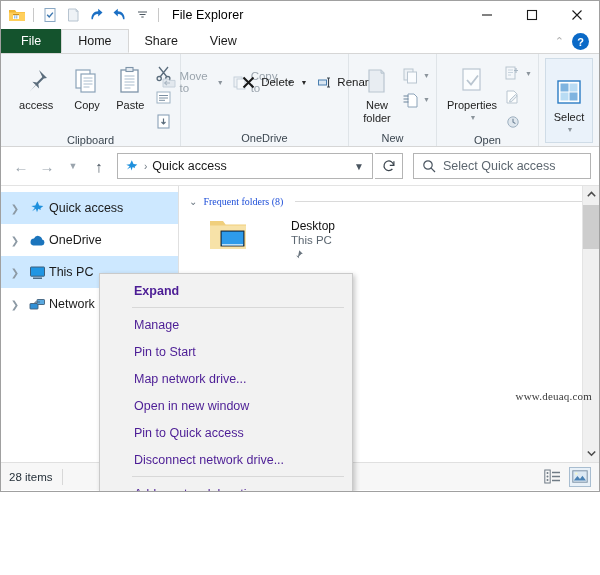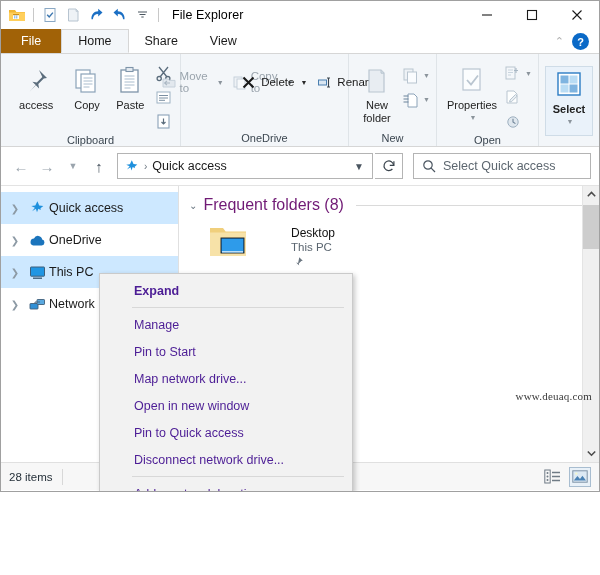--- a/index.html
+++ b/index.html
@@ -65,21 +65,21 @@
     border-bottom: 1px solid #d6d6d6;
   }
   .tab {
     padding: 0 16px;
     display: flex; align-items: center;
     font-size: 12.5px;
     color: #1a1a1a;
     background: transparent;
   }
   .tab.file {
-    background: #a16207;
+    background: #14532d;
     color: #ffffff;
     padding: 0 20px;
   }
   .tab.active {
     background: #f3f6f9;
     border: 1px solid #d6d6d6;
     border-bottom: 1px solid #f3f6f9;
     position: relative;
     top: 0;
   }
@@ -139,24 +139,23 @@
   .smallbtn.enabled { color: #1a1a1a; }
   .smallbtn .si { width: 18px; height: 18px; display:flex;align-items:center;justify-content:center; }
   .caret { font-size: 7px; color: #8b949c; margin-left: 2px; }
   .iconstack { display: flex; flex-direction: column; gap: 2px; padding-top: 4px; }
   .iconstack .istk { width: 22px; height: 22px; display: flex; align-items:center; justify-content:center; }
   .selbox {
     border: 1px solid #cfdce7;
     background: #eaf2fa;
     width: 48px;
     display: flex; flex-direction: column; align-items: center;
-    padding-top: 4px;
-    margin: 10px 6px;
+    padding-top: 20px;
+    margin: 2px 6px;
     height: 85px;
-    font-weight: bold;
   }
 
   
   .addressrow {
     height: 38px;
     background: #ffffff;
     display: flex; align-items: center;
     padding: 0 8px;
     gap: 2px;
   }
@@ -224,21 +223,21 @@
     position: relative;
     background: #ffffff;
     overflow: hidden;
   }
   .grouphdr {
     display: flex; align-items: center;
     padding: 10px 8px 4px 10px;
     gap: 6px;
   }
   .grouphdr .gch { color: #6a7681; font-size: 10px; }
-  .grouphdr .gtx { font-size: 16px; color: #701a75; }
+  .grouphdr .gtx { font-size: 10px; color: #1d4ed8; font-family: Liberation Serif, serif; }
   .grouphdr .gline { flex: 1; height: 1px; background: #dadada; margin-left: 6px; }
   .tile {
     display: flex; align-items: flex-start;
     padding: 6px 0 0 28px;
     gap: 10px;
   }
   .tile .tinfo { padding-top: 2px; margin-left: 32px; }
   .tile .tname { font-size: 12px; color: #111; }
   .tile .tsub { font-size: 11.5px; color: #5b6670; margin-top: 1px; }
   .tile .tpin { margin-top: 2px; }

